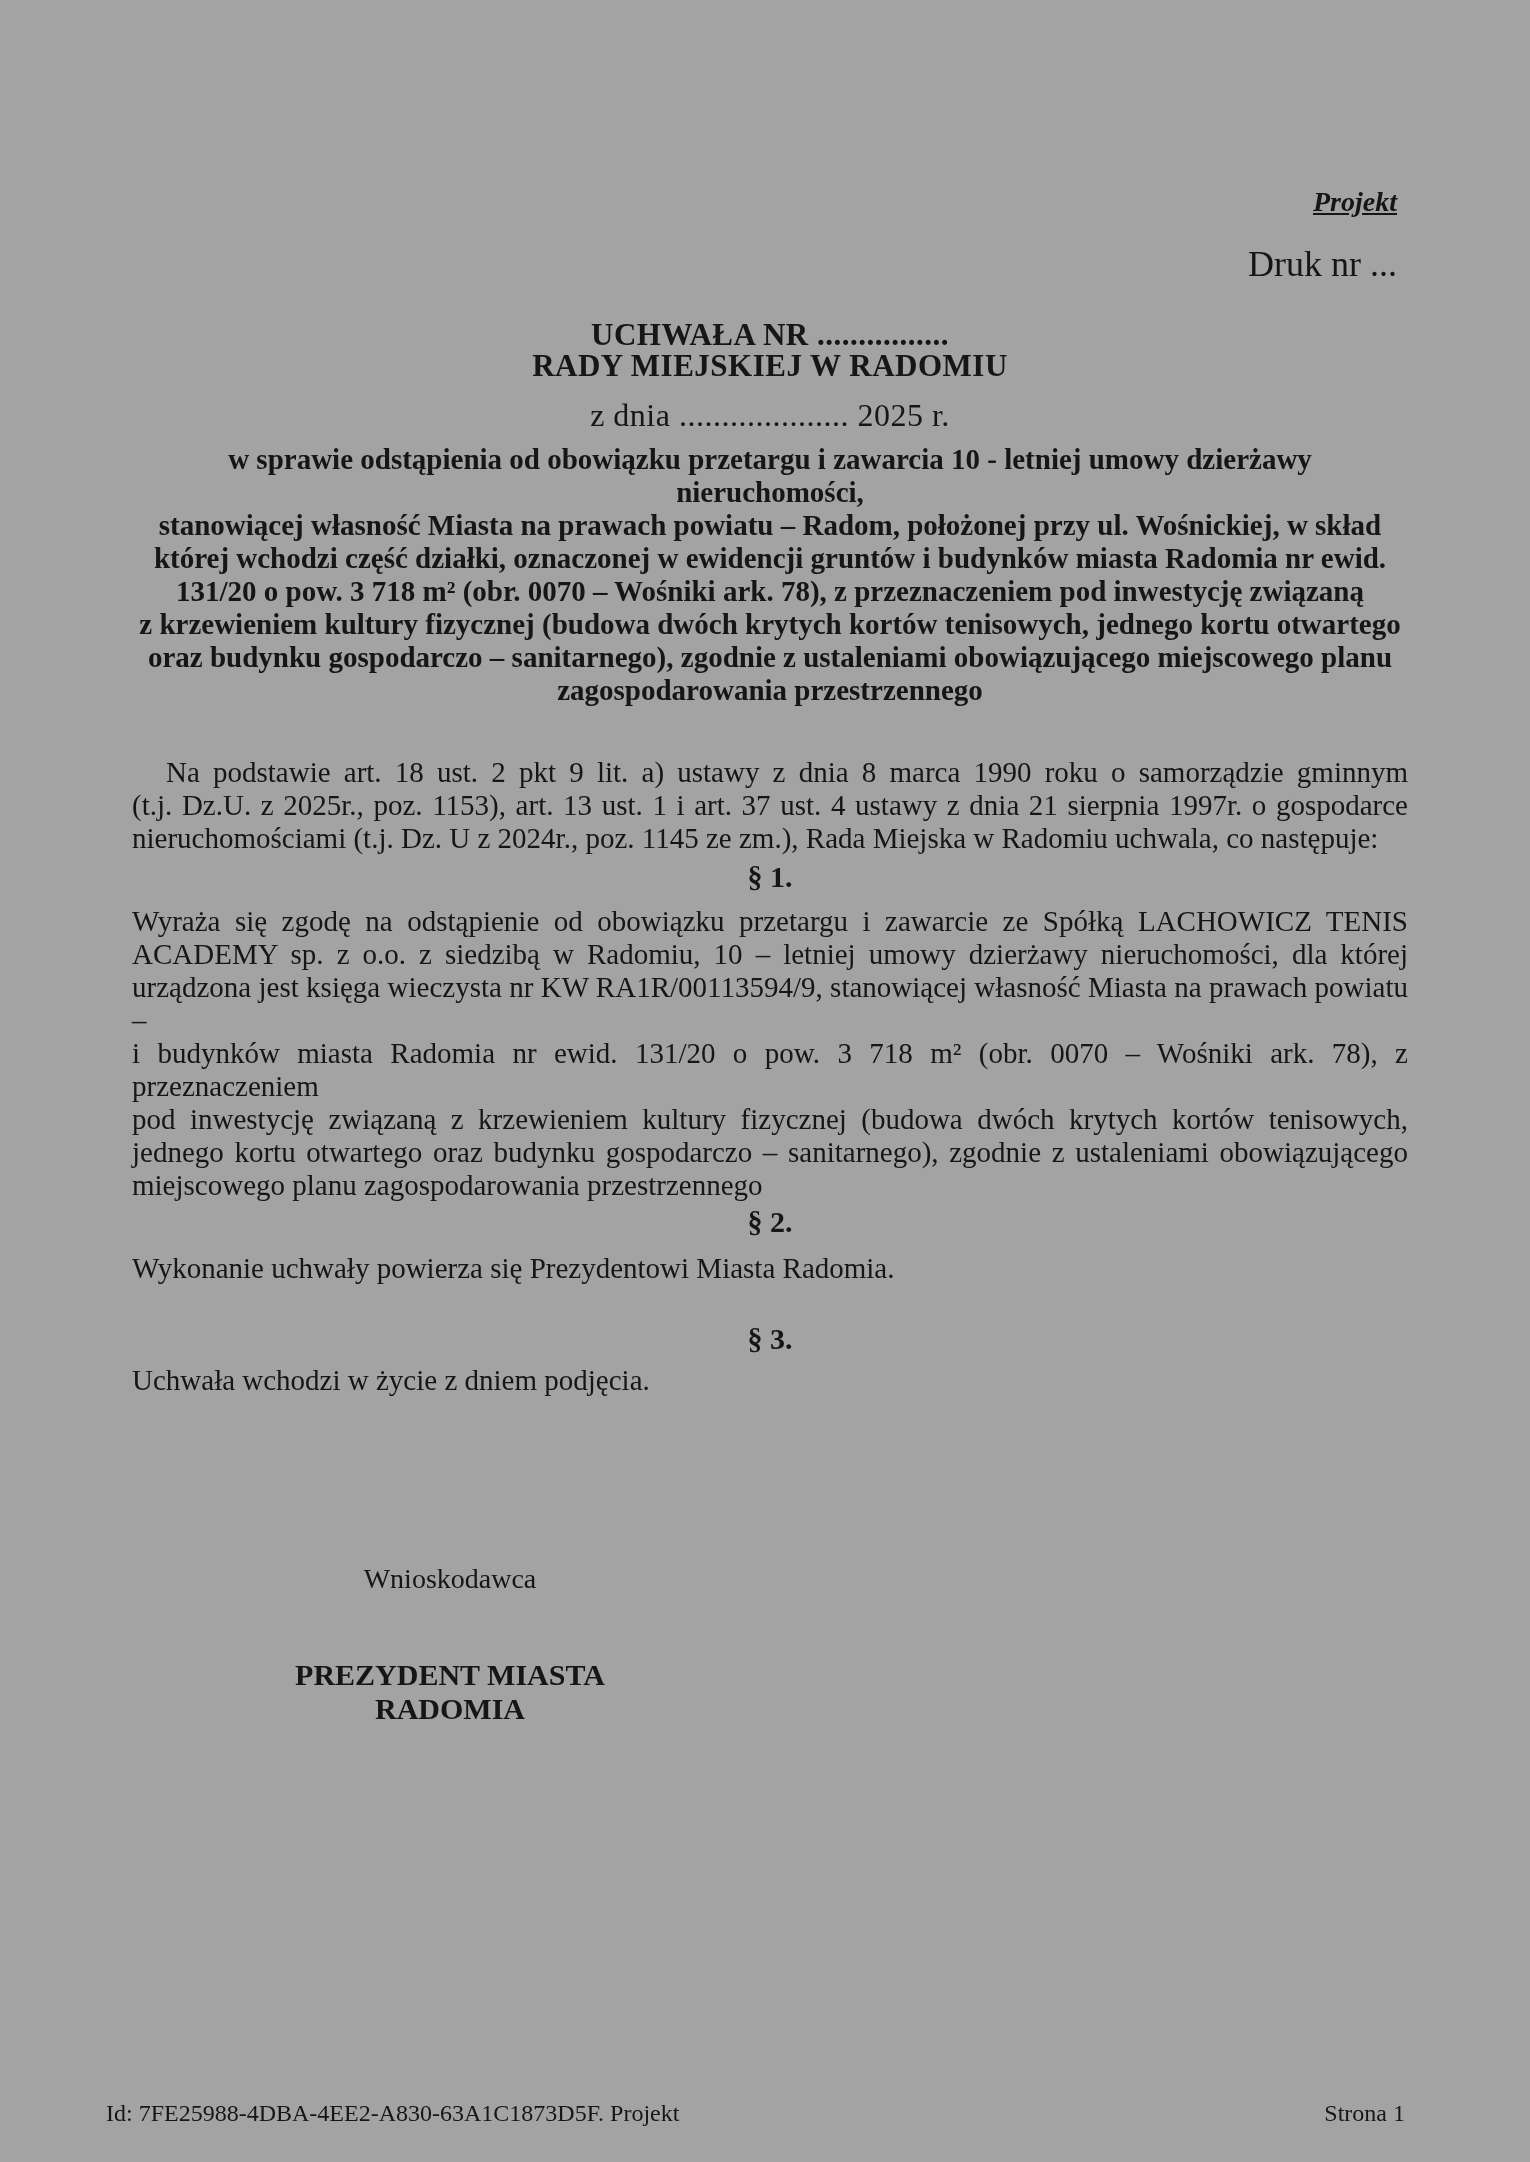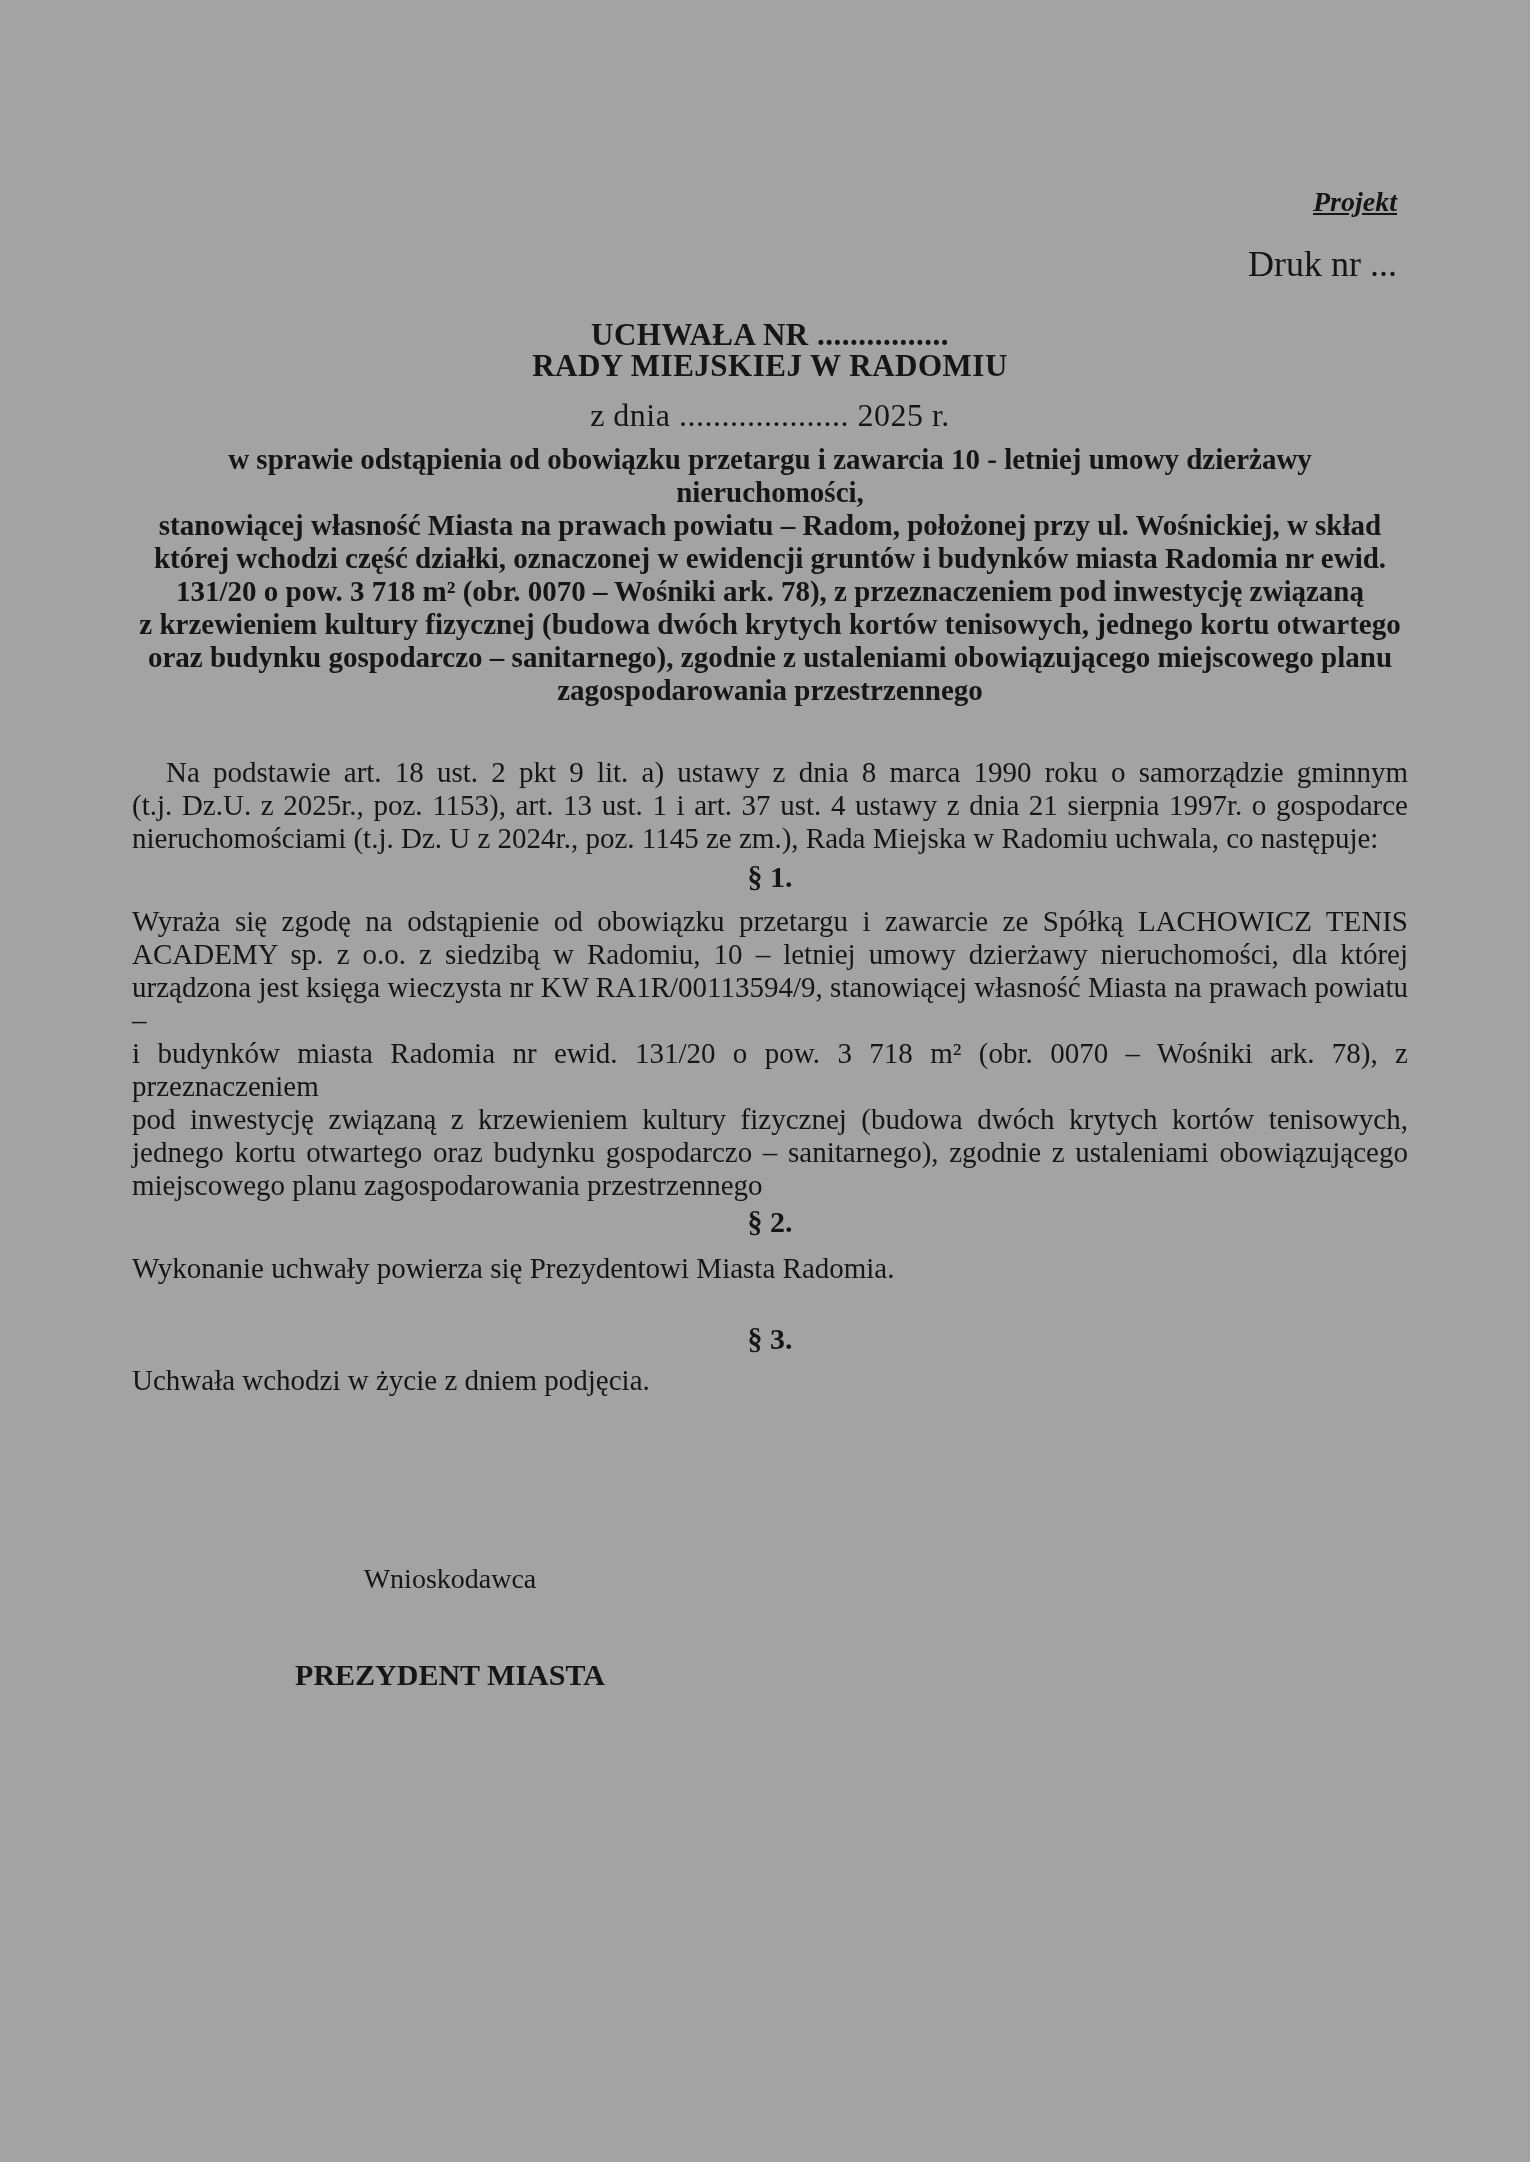--- a/index.html
+++ b/index.html
@@ -125,16 +125,21 @@
 
   <div class="abs col center sec-head s2h">§ 2.</div>
   <div class="abs col body-par s2p">Wykonanie uchwały powierza się Prezydentowi Miasta Radomia.</div>
 
   <div class="abs col center sec-head s3h">§ 3.</div>
   <div class="abs col body-par s3p">Uchwała wchodzi w życie z dniem podjęcia.</div>
 
   <div class="abs sig-block sig-applicant">Wnioskodawca</div>
   <div class="abs sig-block sig-title">
     <div>PREZYDENT MIASTA</div>
+    <div>RADOMIA</div>
   </div>
 
+  <div class="abs footer">
+    <span>Id: 7FE25988-4DBA-4EE2-A830-63A1C1873D5F. Projekt</span>
+    <span>Strona 1</span>
+  </div>
 
 </div>
 
 </body></html>

